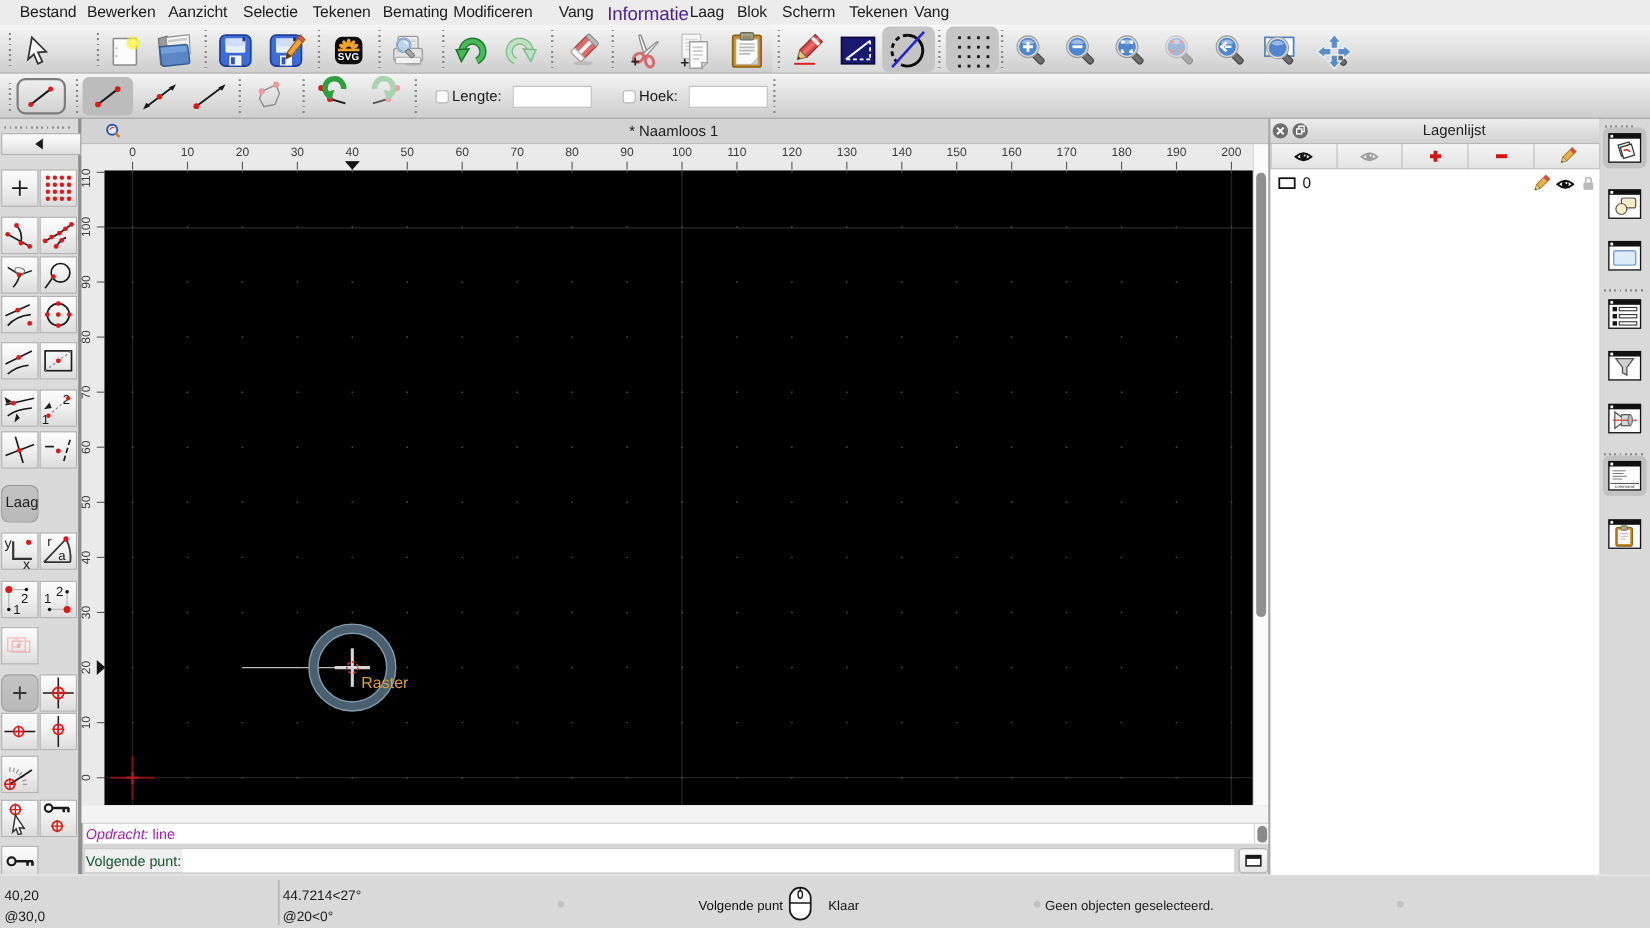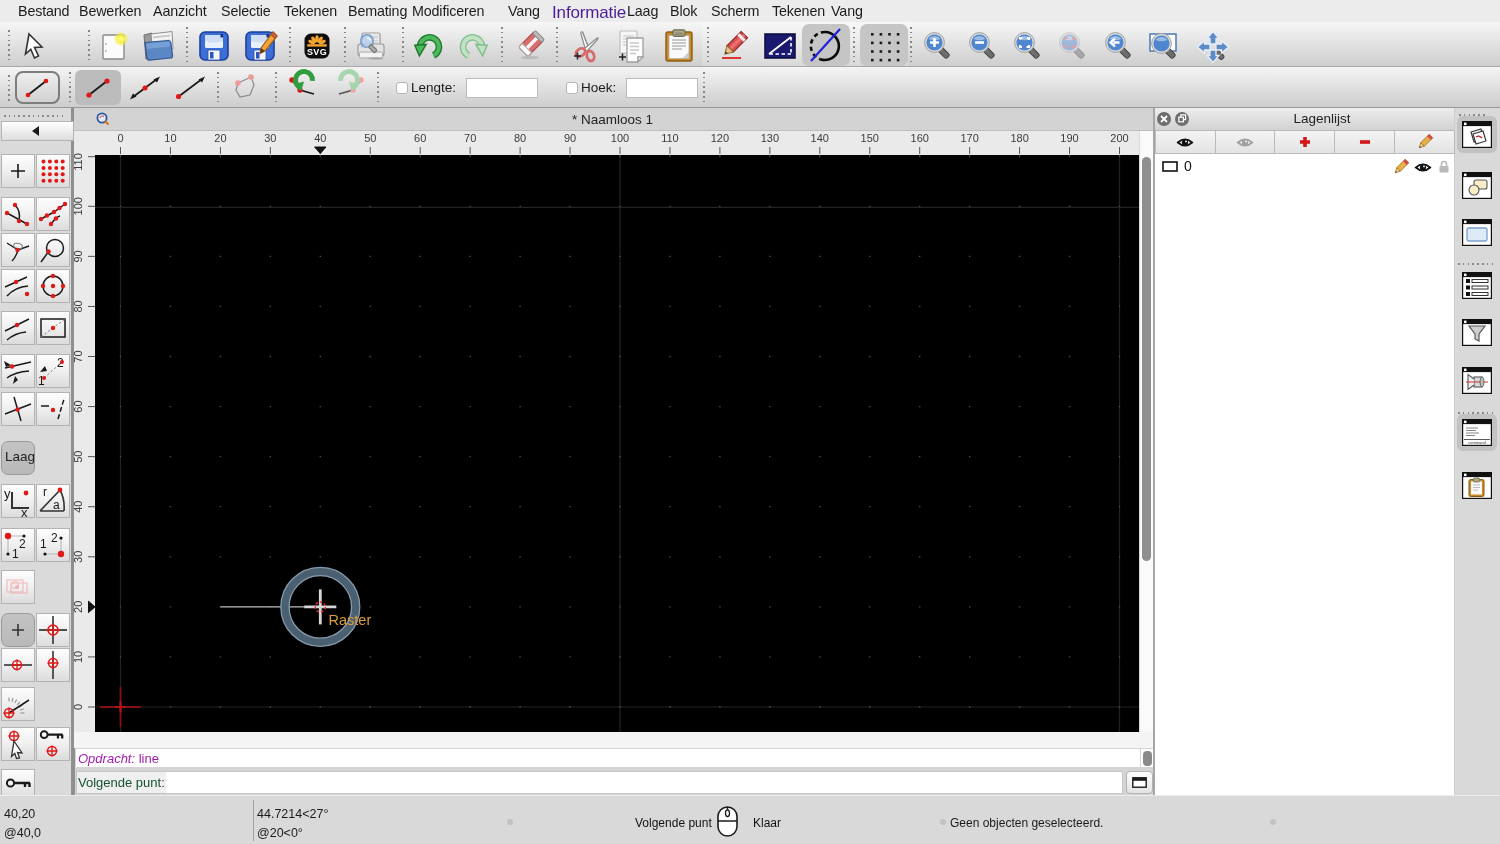--- a/index.html
+++ b/index.html
@@ -644,21 +644,21 @@
 <div class="abs" style="left:76px;top:771px;width:1047px;height:23px;background:#efefef;border:1px solid #c6c6c6;box-sizing:border-box;"></div>
 <div class="abs" style="left:166px;top:772px;width:956px;height:21px;background:#fff;"></div>
 <span class="abs" style="left:78px;top:775px;font-size:13px;color:#14532d;">Volgende punt:</span>
 <div class="abs" style="left:1126px;top:771px;width:27px;height:23px;background:linear-gradient(180deg,#fdfdfd,#e3e3e3);border:1px solid #b2b2b2;border-radius:4px;box-sizing:border-box;"></div>
 <svg style="left:1132px;top:777px;" width="15" height="11" viewBox="0 0 15 11">
       <rect x="0.8" y="0.8" width="13.4" height="9.4" fill="#fff" stroke="#1a1a1a" stroke-width="1.4"></rect>
       <rect x="0.8" y="0.8" width="13.4" height="3" fill="#1a1a1a"></rect>
     </svg>
 <div class="abs" style="left:0;top:795px;width:1500px;height:49px;background:#d9d9d9;border-top:1px solid #ececec;box-sizing:border-box;"></div>
 <span class="abs" style="left:4px;top:807px;font-size:12.5px;color:#1a1a1a;">40,20</span>
-<span class="abs" style="left:4px;top:826px;font-size:12.5px;color:#1a1a1a;">@40,0</span>
+<span class="abs" style="left:4px;top:826px;font-size:12.5px;color:#1a1a1a;">@30,0</span>
 <div class="abs" style="left:253px;top:800px;width:1px;height:41px;background:#a2a2a2;"></div>
 <span class="abs" style="left:257px;top:807px;font-size:12.5px;color:#1a1a1a;">44.7214&lt;27°</span>
 <span class="abs" style="left:257px;top:826px;font-size:12.5px;color:#1a1a1a;">@20&lt;0°</span>
 <div class="abs" style="left:507px;top:819px;width:6px;height:6px;border-radius:3px;background:#c2c2c2;"></div>
 <span class="abs" style="left:635px;top:816px;font-size:12px;color:#111;">Volgende punt</span>
 <svg style="left:717px;top:806px;" width="21" height="31" viewBox="0 0 21 31">
       <rect x="1" y="1" width="19" height="29" rx="9.5" fill="#fff" stroke="#1a1a1a" stroke-width="1.6"></rect>
       <path d="M1,15 H20 M10.5,1 V8" stroke="#1a1a1a" stroke-width="1.4"></path>
       <ellipse cx="10.5" cy="7.2" rx="2" ry="3.4" fill="#fff" stroke="#1a1a1a" stroke-width="1.3"></ellipse>
     </svg>

